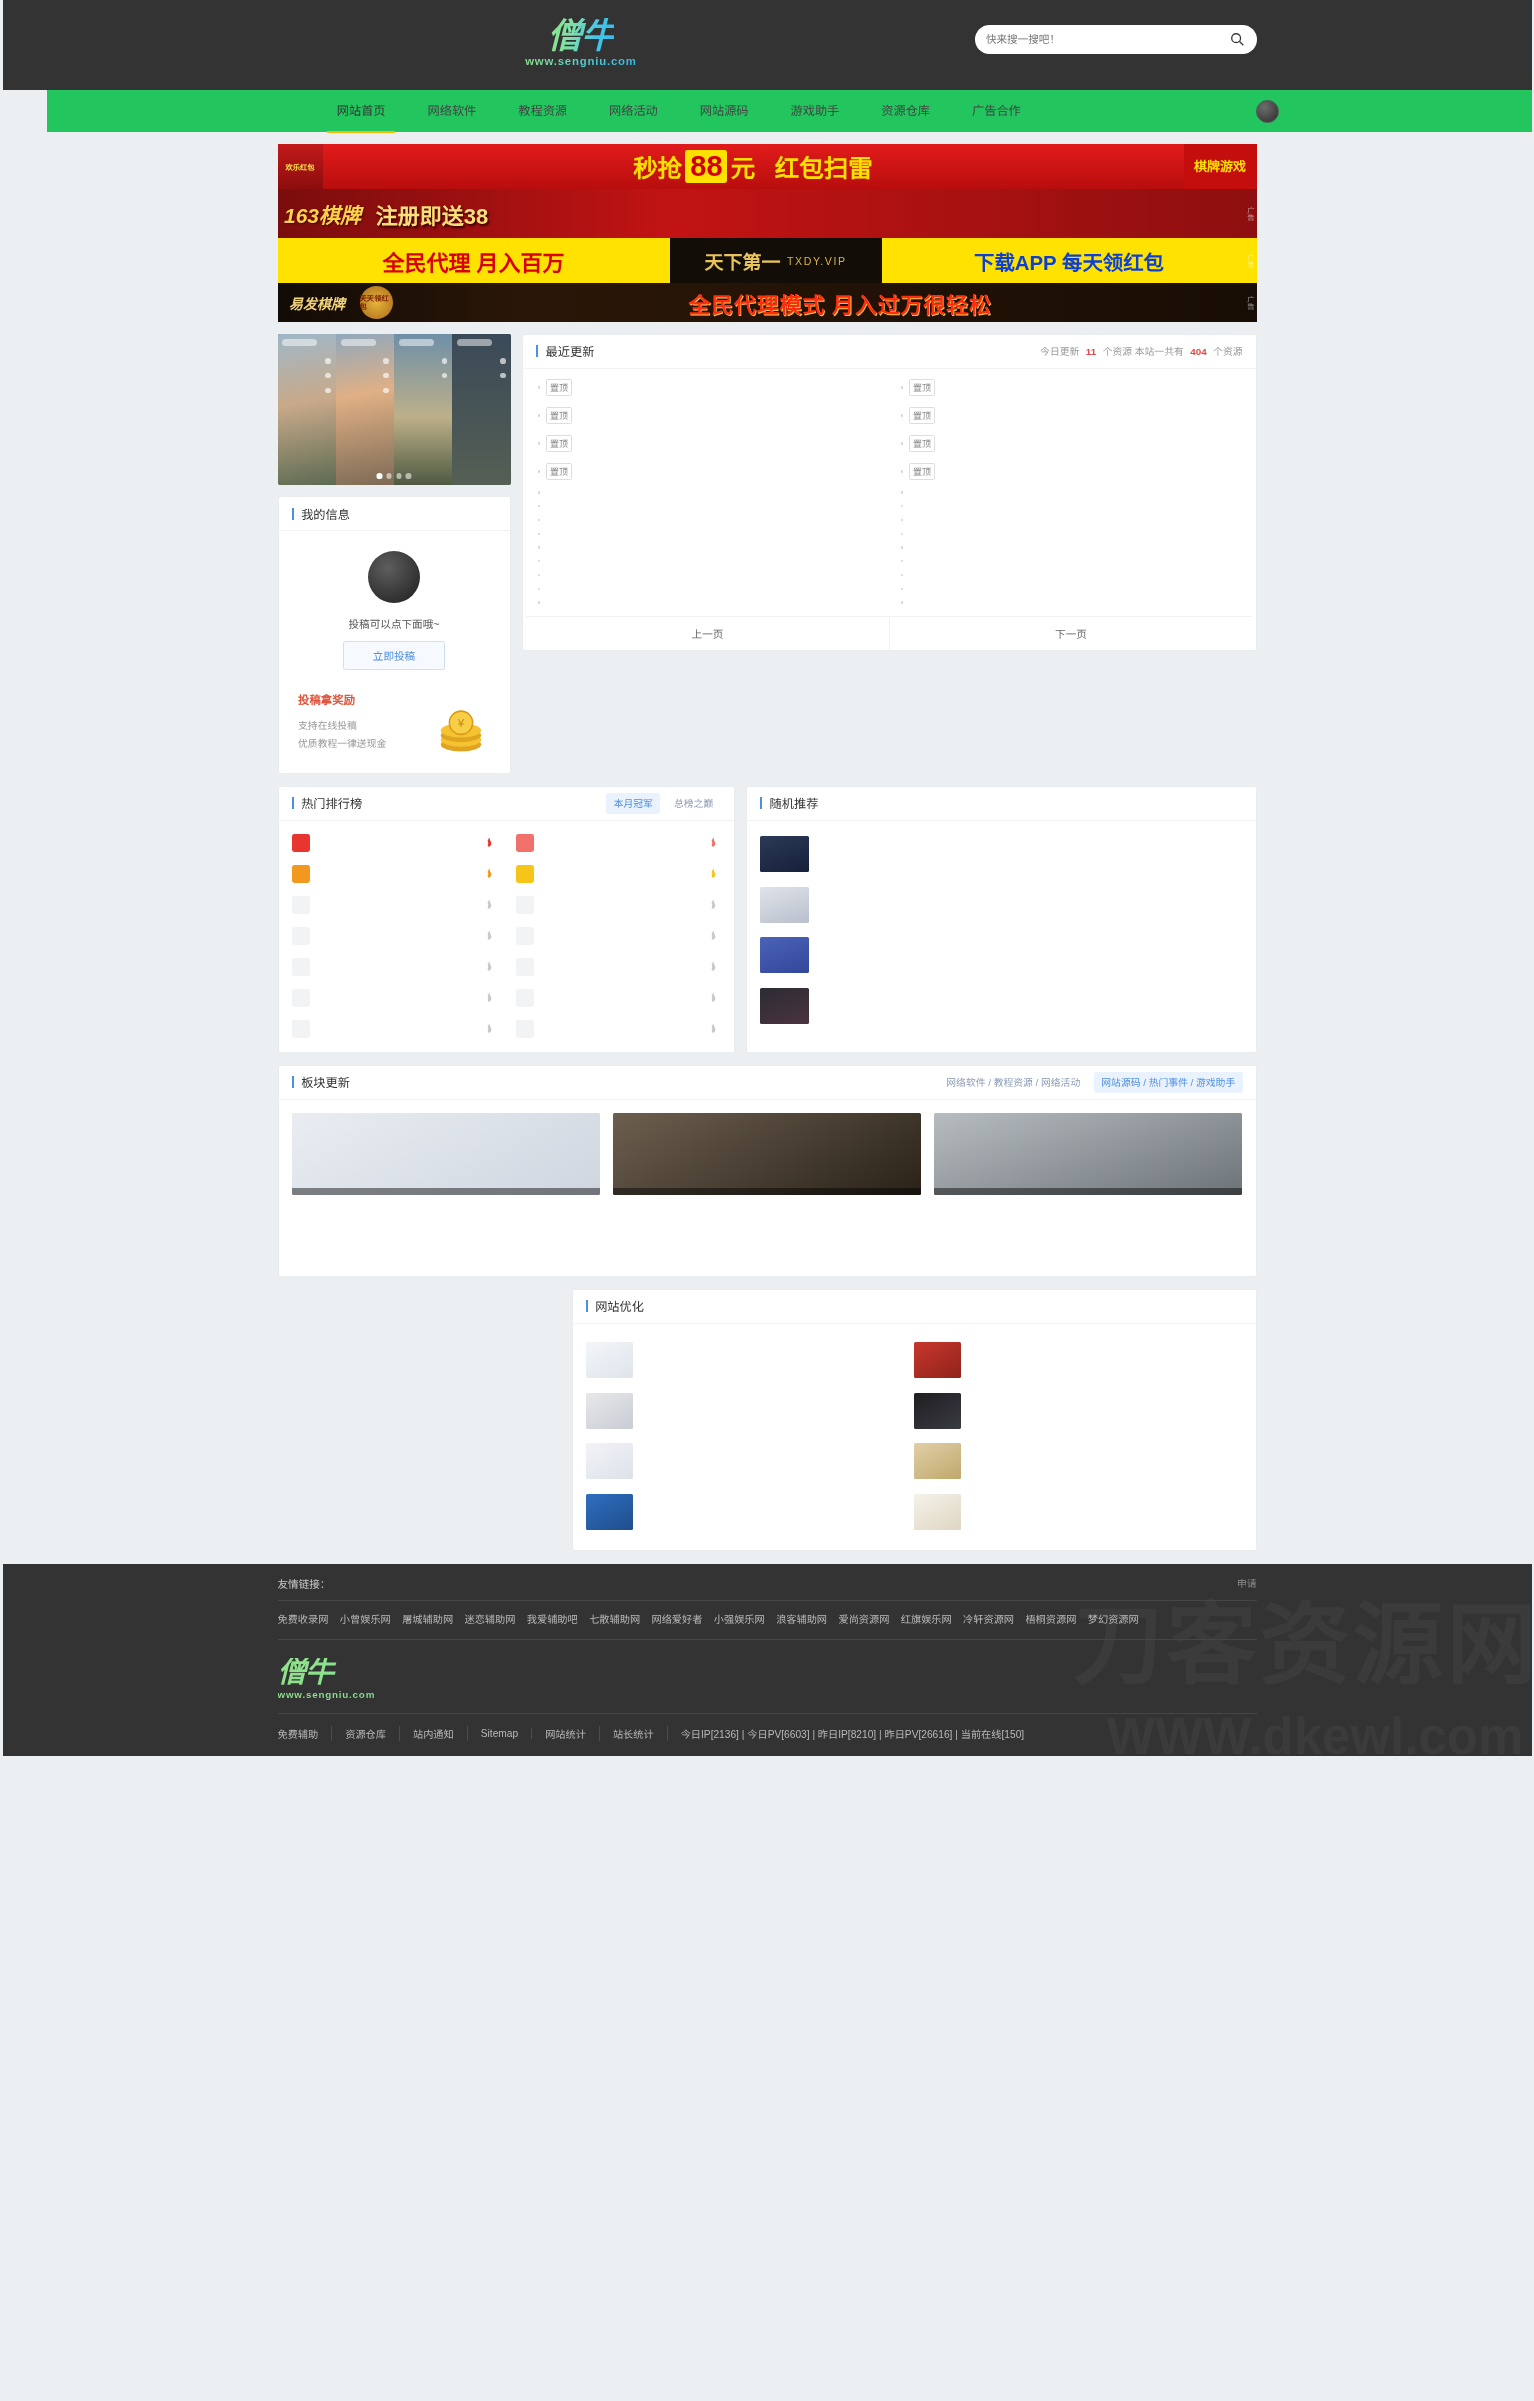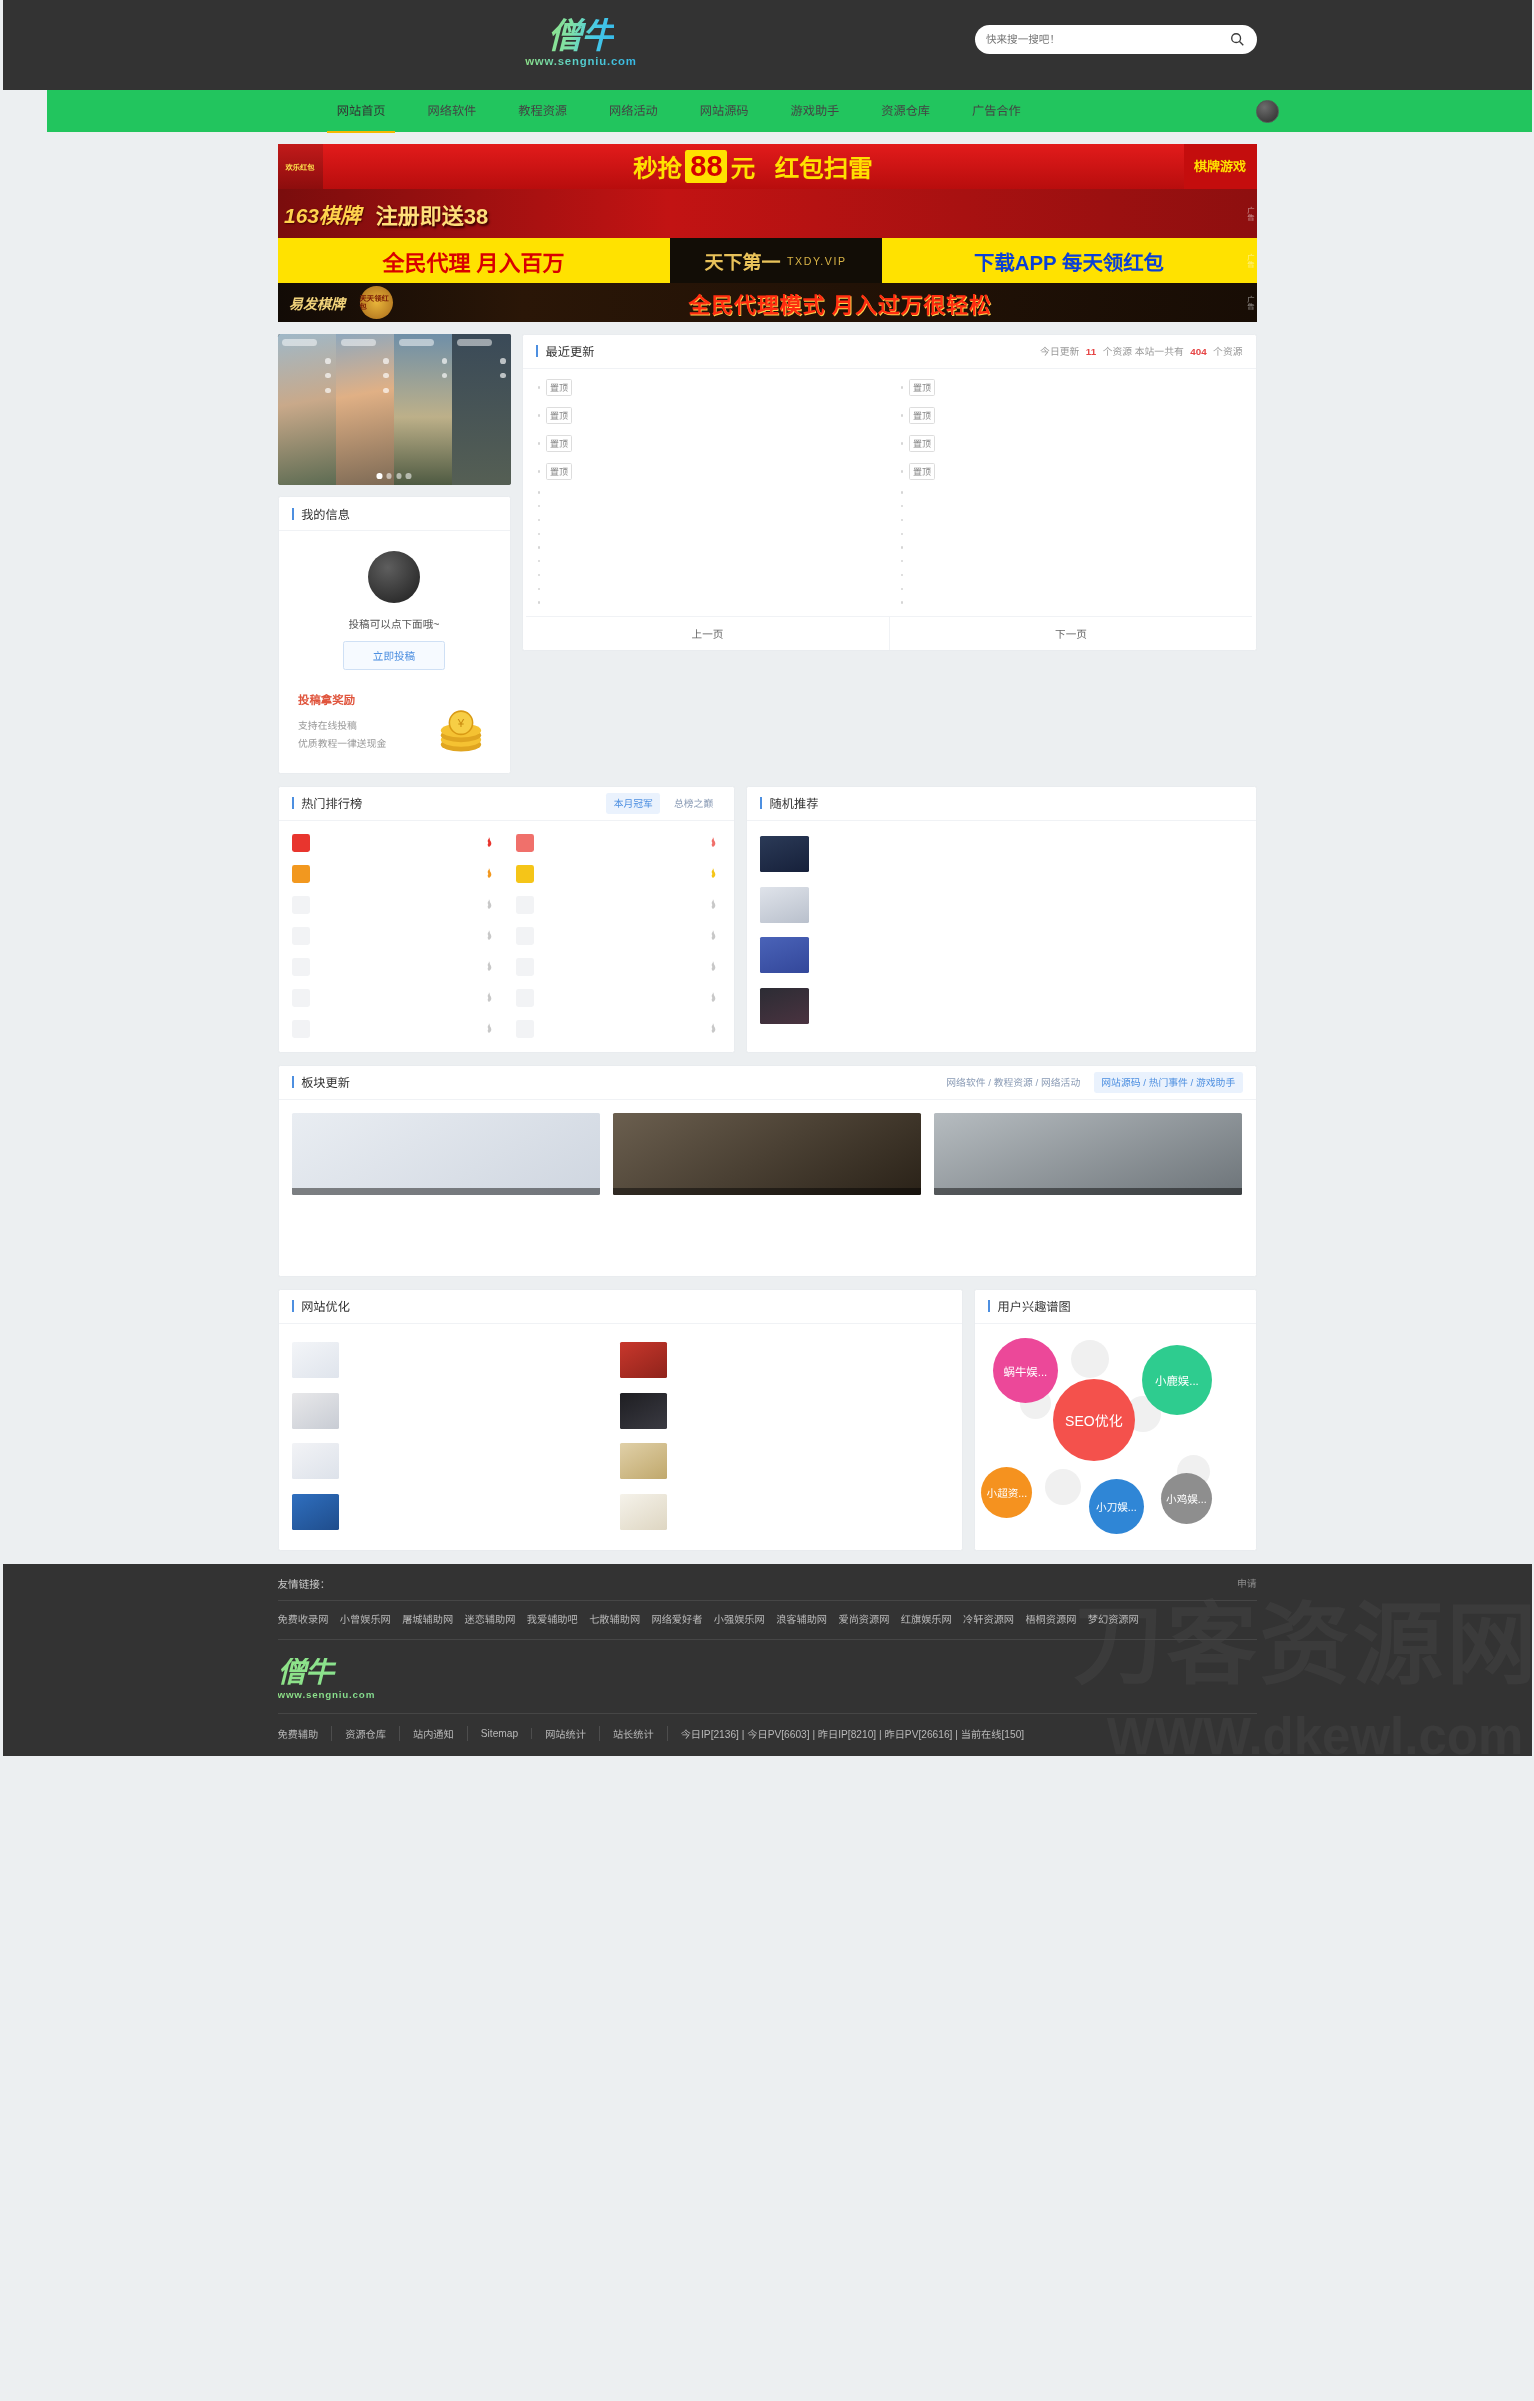--- a/index.html
+++ b/index.html
@@ -811,38 +811,20 @@
             <div class="seo">
               <span class="seo-thumb st7"></span>
               <span class="seo-meta"><span class="t"></span><span class="d"></span></span>
             </div>
             <div class="seo">
               <span class="seo-thumb st8"></span>
               <span class="seo-meta"><span class="t"></span><span class="d"></span></span>
             </div>
           </div>
       </div>
-      <div class="bub-col card">
-        <div class="card-hd">
-            <h3>用户兴趣谱图</h3>
-          </div>
-        <div class="bub-body" id="bubble-area">
-            <span class="bub ghost" style="width: 38px; height: 38px; left: 96px; top: 16.3px;"></span>
-            <span class="bub ghost" style="width: 31px; height: 31px; left: 45px; top: 64px;"></span>
-            <span class="bub ghost" style="width: 36px; height: 36px; left: 150px; top: 72px;"></span>
-            <span class="bub ghost" style="width: 36px; height: 36px; left: 70px; top: 145px;"></span>
-            <span class="bub ghost" style="width: 33px; height: 33px; left: 202px; top: 131px;"></span>
-            <span class="bub" style="width: 65px; height: 65px; left: 18px; top: 14.7px; background: rgb(236, 72, 153); font-size: 11.4px;">蜗牛娱...</span>
-            <span class="bub" style="width: 70px; height: 70px; left: 167px; top: 21px; background: rgb(46, 204, 143); font-size: 11.4px;">小鹿娱...</span>
-            <span class="bub" style="width: 82px; height: 82px; left: 78px; top: 55px; background: rgb(244, 81, 76); font-size: 14px;">SEO优化</span>
-            <span class="bub" style="width: 51px; height: 51px; left: 6.5px; top: 143px; background: rgb(245, 146, 31); font-size: 10.6px;">小超资...</span>
-            <span class="bub" style="width: 51px; height: 51px; left: 186px; top: 149px; background: rgb(142, 142, 142); font-size: 10.6px;">小鸡娱...</span>
-            <span class="bub" style="width: 55px; height: 55px; left: 114px; top: 155px; background: rgb(47, 134, 214); font-size: 10.6px;">小刀娱...</span>
-          </div>
-      </div>
     </div>
   </div>
 
   <div class="footer">
     <div class="wmk">刀客资源网</div>
     <div class="wmk2">WWW.dkewl.com</div>
     <div class="f-inner">
       <div class="f-links-hd">
         <span>友情链接：</span>
         <span class="apply">申请</span>

